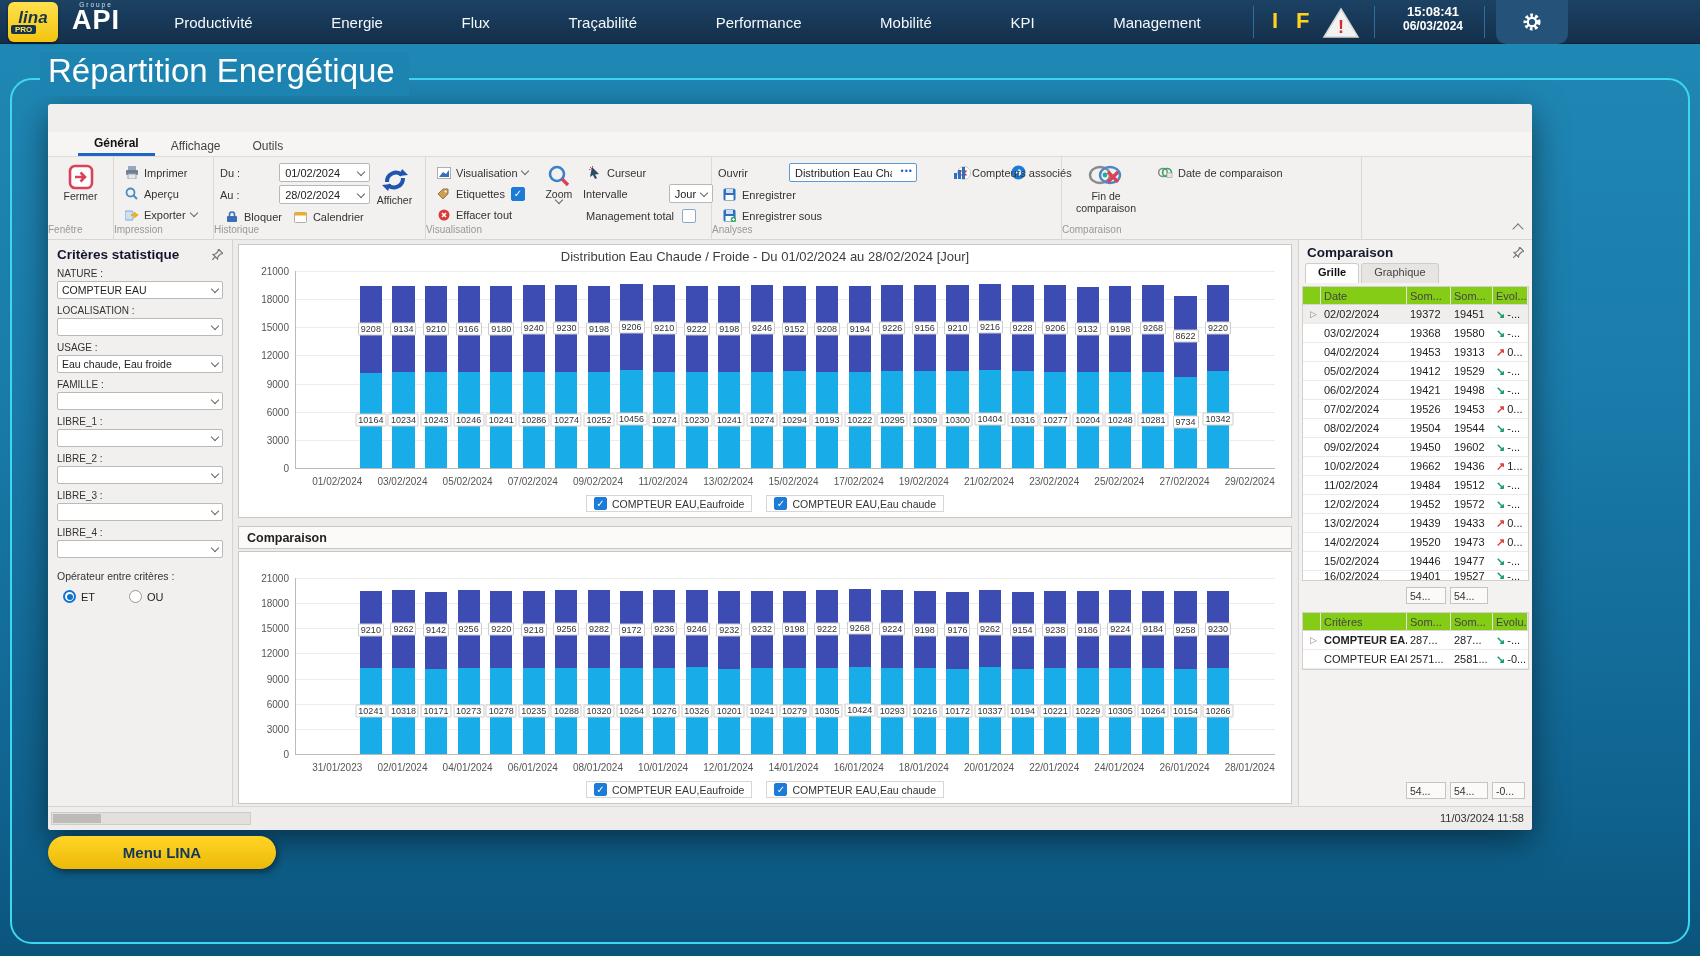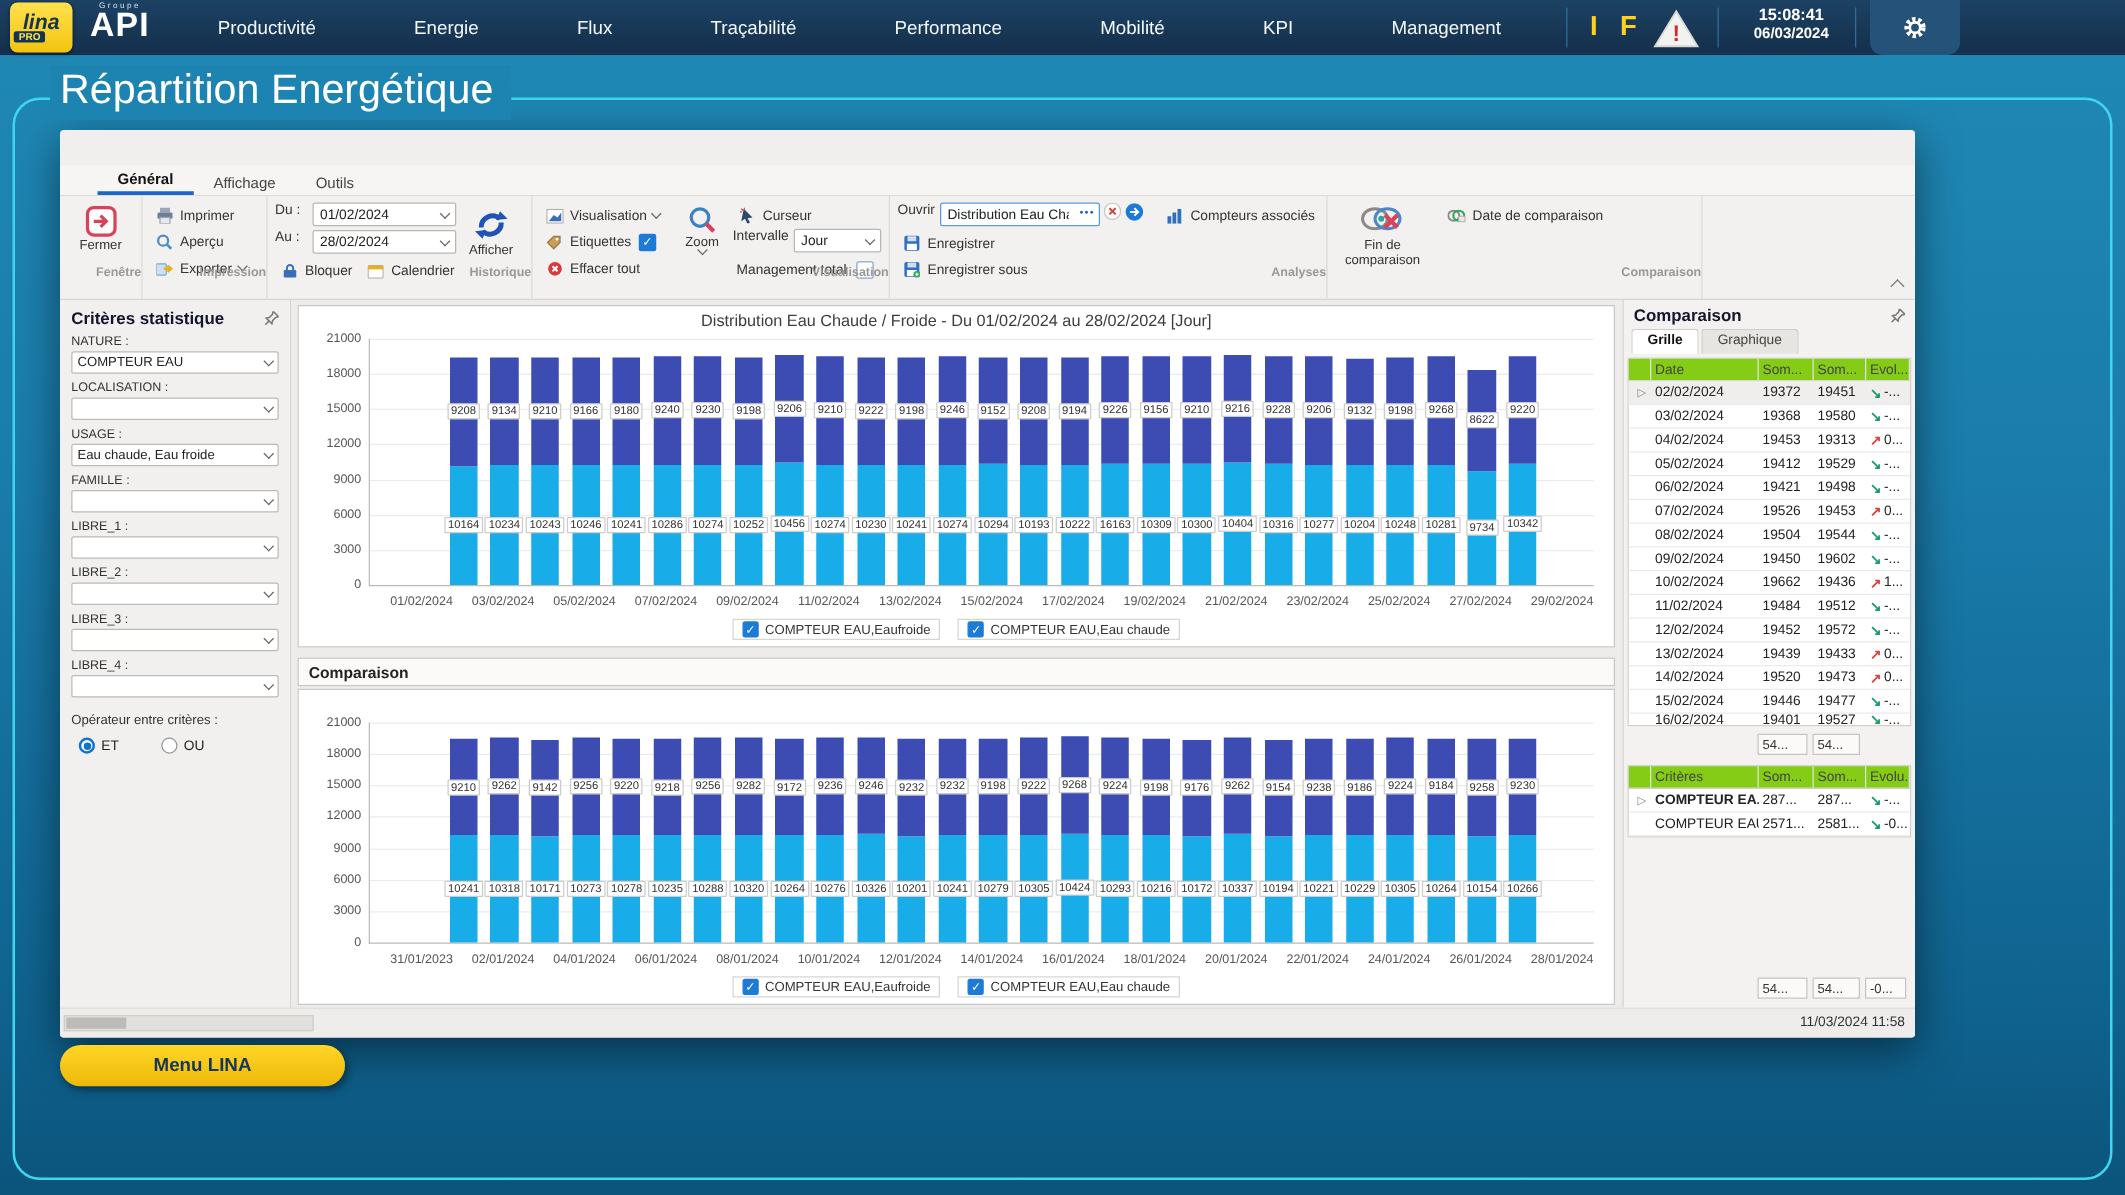--- a/index.html
+++ b/index.html
@@ -43,26 +43,26 @@
   .wicon{margin-left:8px;z-index:1;}
   .wbtns{position:absolute;right:2px;top:0;height:28px;display:flex;z-index:1;}
   .wbtn{width:38px;height:28px;display:flex;align-items:center;justify-content:center;font-size:13px;cursor:pointer;}
 
   .tabstrip{left:0;top:28px;width:1484px;height:25px;background:#f6f5f3;border-bottom:1px solid #dddbd8;display:flex;align-items:flex-end;padding-left:30px;}
   .rtab{padding:4px 16px 3px;font-size:12px;color:#444;cursor:pointer;}
   .rtab.active{font-weight:bold;color:#111;border-bottom:3px solid #1d66c8;}
 
   .ribbon{left:0;top:53px;width:1484px;height:83px;background:#f2f1ef;border-bottom:1px solid #d8d6d3;display:flex;}
   .rgroup{position:relative;height:83px;border-right:1px solid #dcdad7;padding:5px 6px 16px;}
-  .rgl{position:absolute;left:0;right:0;bottom:16px;text-align:right;font-size:10px;color:#9a9896;font-weight:bold;}
+  .rgl{position:absolute;left:0;right:0;bottom:5px;text-align:left;font-size:10px;color:#9a9896;}
   .rbig{display:flex;flex-direction:column;align-items:center;justify-content:flex-start;text-align:center;
         font-size:10.5px;color:#333;padding:2px 4px;border-radius:3px;cursor:pointer;line-height:12px;}
   .rsmall{display:flex;align-items:center;height:21px;font-size:11px;color:#333;cursor:pointer;padding:0 3px;border-radius:2px;white-space:nowrap;}
   .rsmall .ic{width:17px;display:inline-flex;justify-content:center;margin-right:4px;}
-  .rrow{display:flex;height:21px;margin-bottom:1px;}
+  .rrow{display:flex;align-items:center;height:21px;margin-bottom:1px;gap:37px;}
   .rlbl{width:30px;font-size:11px;color:#333;}
   .rsel{position:relative;display:flex;align-items:center;background:#fff;border:1px solid #b9b7b4;border-radius:2px;
         height:19px;padding:0 16px 0 5px;font-size:11px;color:#222;cursor:pointer;}
   .chv{width:6px;height:6px;border-right:1.4px solid #666;border-bottom:1.4px solid #666;transform:rotate(45deg);display:inline-block;margin-top:-3px;}
   .rsel .chv{position:absolute;right:5px;top:8px;}
   .cb{width:14px;height:14px;border:1px solid #8aa8c8;border-radius:2px;background:#fff;display:inline-flex;align-items:center;justify-content:center;
       font-size:10px;color:#fff;cursor:pointer;}
   .cb.checked{background:#1d7bd8;border-color:#1d7bd8;}
   .collapse-chv{position:absolute;right:10px;bottom:6px;width:8px;height:8px;border-left:1.6px solid #777;border-top:1.6px solid #777;transform:rotate(45deg);cursor:pointer;}
 
@@ -601,21 +601,21 @@
             <div class="bar-seg" style="left: 520.007px; bottom: 95.62px; width: 22.1586px; height: 86.3798px; background: rgb(60, 76, 178);"></div>
             <div class="blab" style="left: 531.086px; top: 58.19px;">9208</div>
             <div class="blab" style="left: 531.086px; top: 149.19px;">10193</div>
             <div class="bar-seg" style="left: 552.593px; bottom: 0px; width: 22.1586px; height: 95.8921px; background: rgb(24, 172, 233);"></div>
             <div class="bar-seg" style="left: 552.593px; bottom: 95.8921px; width: 22.1586px; height: 86.2485px; background: rgb(60, 76, 178);"></div>
             <div class="blab" style="left: 563.672px; top: 57.9837px;">9194</div>
             <div class="blab" style="left: 563.672px; top: 149.054px;">10222</div>
             <div class="bar-seg" style="left: 585.179px; bottom: 0px; width: 22.1586px; height: 96.5769px; background: rgb(24, 172, 233);"></div>
             <div class="bar-seg" style="left: 585.179px; bottom: 96.5769px; width: 22.1586px; height: 86.5487px; background: rgb(60, 76, 178);"></div>
             <div class="blab" style="left: 596.259px; top: 57.1488px;">9226</div>
-            <div class="blab" style="left: 596.259px; top: 148.712px;">16163</div>
+            <div class="blab" style="left: 596.259px; top: 148.712px;">10295</div>
             <div class="bar-seg" style="left: 617.766px; bottom: 0px; width: 22.1586px; height: 96.7082px; background: rgb(24, 172, 233);"></div>
             <div class="bar-seg" style="left: 617.766px; bottom: 96.7082px; width: 22.1586px; height: 85.892px; background: rgb(60, 76, 178);"></div>
             <div class="blab" style="left: 628.845px; top: 57.3458px;">9156</div>
             <div class="blab" style="left: 628.845px; top: 148.646px;">10309</div>
             <div class="bar-seg" style="left: 650.352px; bottom: 0px; width: 22.1586px; height: 96.6238px; background: rgb(24, 172, 233);"></div>
             <div class="bar-seg" style="left: 650.352px; bottom: 96.6238px; width: 22.1586px; height: 86.3986px; background: rgb(60, 76, 178);"></div>
             <div class="blab" style="left: 661.431px; top: 57.1769px;">9210</div>
             <div class="blab" style="left: 661.431px; top: 148.688px;">10300</div>
             <div class="bar-seg" style="left: 682.938px; bottom: 0px; width: 22.1586px; height: 97.5994px; background: rgb(24, 172, 233);"></div>
             <div class="bar-seg" style="left: 682.938px; bottom: 97.5994px; width: 22.1586px; height: 86.4549px; background: rgb(60, 76, 178);"></div>

